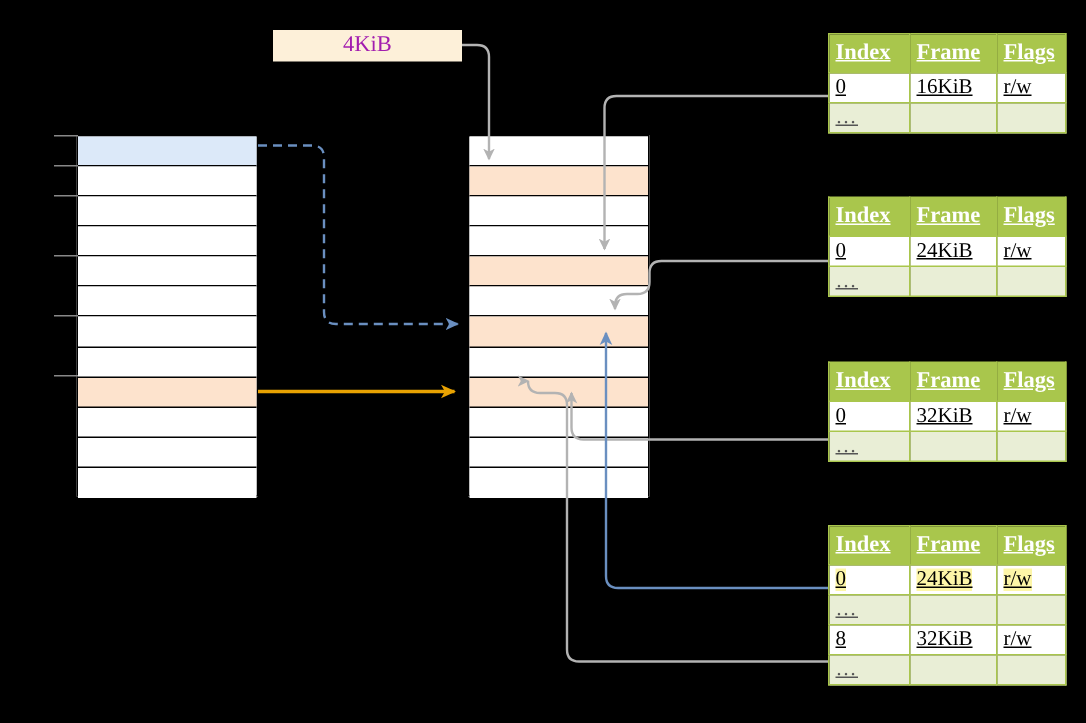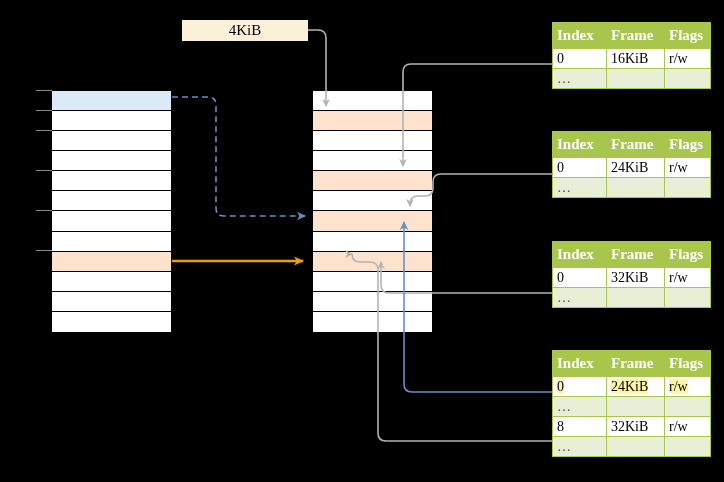--- a/index.html
+++ b/index.html
@@ -20,34 +20,35 @@
   .colrow.blue{background:#dce9f9;}
   .colrow.peach{background:#fde3cd;}
 
   
   .tick{position:absolute;height:1px;background:#888;}
 
   
   .labelbox{
     position:absolute;background:#fdf0d9;
     display:flex;align-items:center;justify-content:center;
-    font-size:15px;line-height:1;color:#000000;
+    font-size:15px;line-height:1;color:#a21caf;
   }
 
   
   .ptable{position:absolute;border-collapse:collapse;background:#000;
           font-size:14px;}
   .ptable td,.ptable th{
     border:1px solid #a9c64c;
     padding:1px 4px;
     text-align:left;
     font-weight:normal;
     white-space:nowrap;
     height:20px;
     box-sizing:border-box;
+    text-decoration:underline;
   }
   .ptable th{
     background:#a9c64c;color:#fff;font-weight:bold;font-size:15px;height:26px;
   }
   .ptable td.val{background:#fff;}
   .ptable td.ell{background:#e9eed6;color:#555;letter-spacing:1px;}
   .c-index{width:54px;}
   .c-frame{width:58px;}
   .c-flags{width:46px;margin-left:14px;}
 </style>

